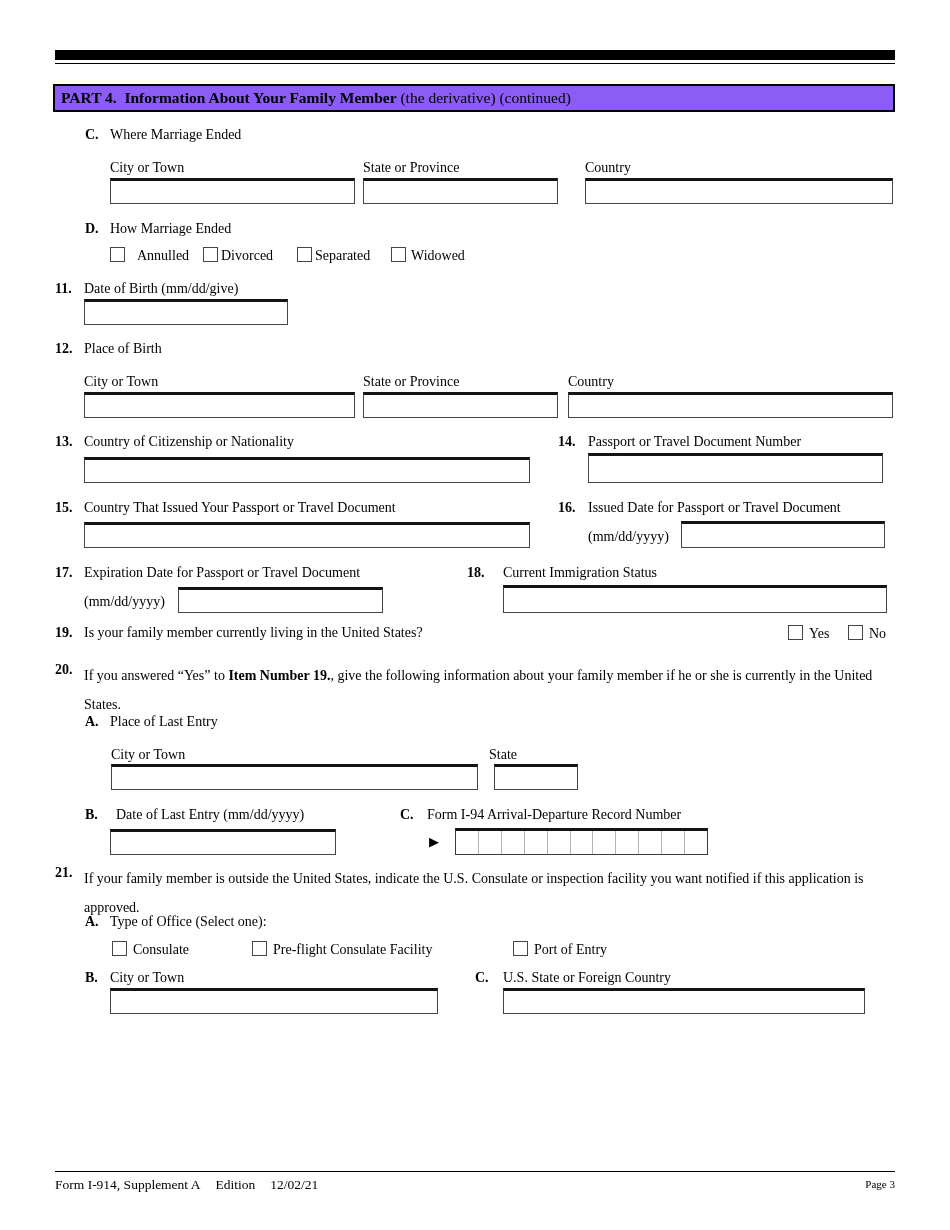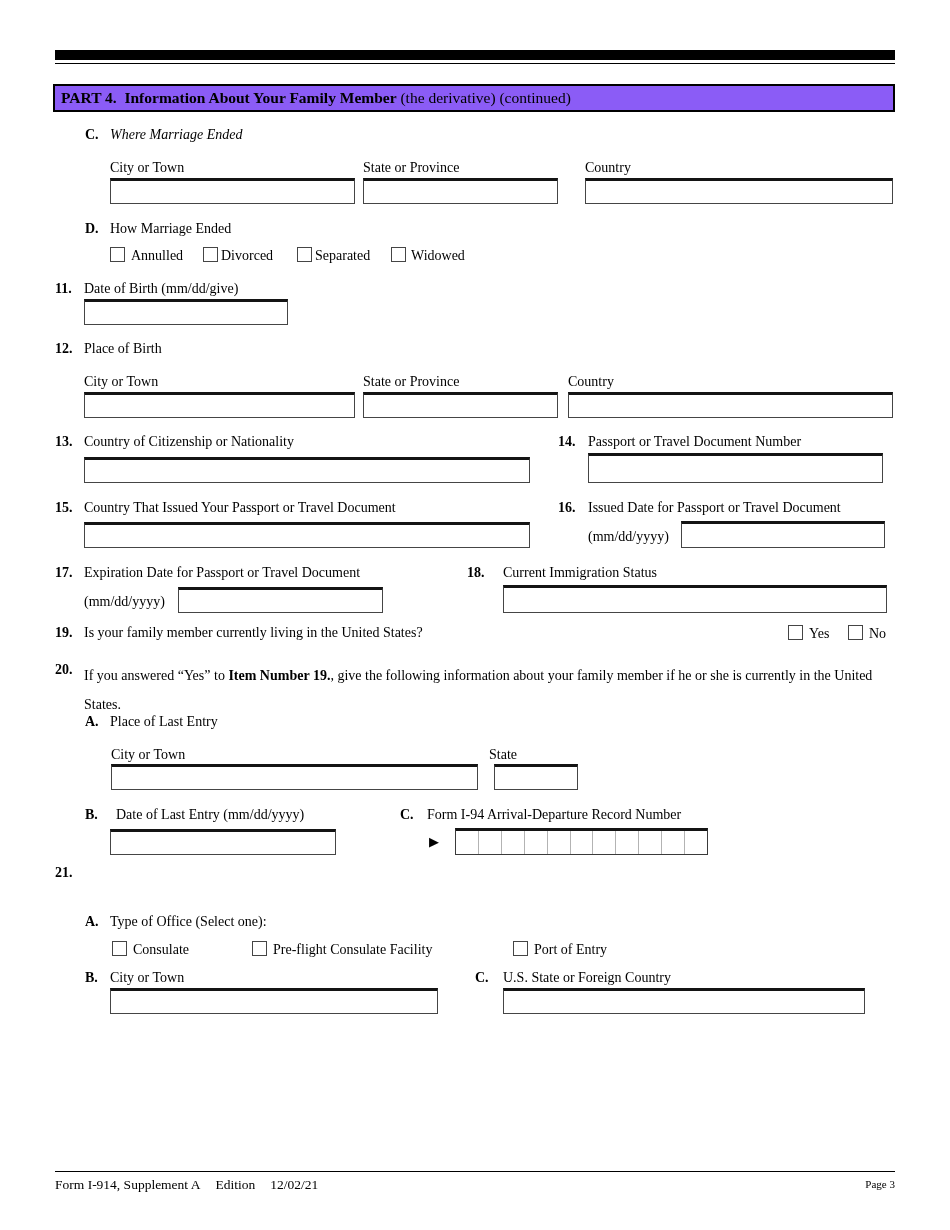--- a/index.html
+++ b/index.html
@@ -40,32 +40,32 @@
 <body>
 
 <div class="page">
 
   <div class="rule" style="left:55px;top:50px;width:840px;height:10px;"></div>
   <div class="rule" style="left:55px;top:63px;width:840px;height:1px;"></div>
 
   <div class="part-header"><span class="bold">PART 4.  Information About Your Family Member</span><span> (the derivative) (continued)</span></div>
 
   <div class="t num" style="left:85px;top:126px;">C.</div>
-  <div class="t" style="left:110px;top:126px;font-style:italic;">Where Marriage Ended</div>
+  <div class="t" style="left:110px;top:126px;">Where Marriage Ended</div>
   <div class="t" style="left:110px;top:159px;">City or Town</div>
   <div class="t" style="left:363px;top:159px;">State or Province</div>
   <div class="t" style="left:585px;top:159px;">Country</div>
   <input type="text" class="inp" style="left: 110px; top: 178px; width: 245px; height: 26px;">
   <input type="text" class="inp" style="left: 363px; top: 178px; width: 195px; height: 26px;">
   <input type="text" class="inp" style="left: 585px; top: 178px; width: 308px; height: 26px;">
 
   <div class="t num" style="left:85px;top:220px;">D.</div>
   <div class="t" style="left:110px;top:220px;">How Marriage Ended</div>
   <span class="cb" style="left:110px;top:247px;"></span>
-  <div class="t" style="left:131px;top:247px;">Annulled</div>
+  <div class="t" style="left:137px;top:247px;">Annulled</div>
   <span class="cb" style="left:203px;top:247px;"></span>
   <div class="t" style="left:221px;top:247px;">Divorced</div>
   <span class="cb" style="left:297px;top:247px;"></span>
   <div class="t" style="left:315px;top:247px;">Separated</div>
   <span class="cb" style="left:391px;top:247px;"></span>
   <div class="t" style="left:411px;top:247px;">Widowed</div>
 
   <div class="t num" style="left:55px;top:280px;">11.</div>
   <div class="t" style="left:84px;top:280px;">Date of Birth (mm/dd/give)</div>
   <input type="text" class="inp" style="left: 84px; top: 299px; width: 204px; height: 26px;">
@@ -133,20 +133,21 @@
       <span class="cell"></span>
       <span class="cell"></span>
       <span class="cell"></span>
       <span class="cell"></span>
       <span class="cell"></span>
       <span class="cell"></span>
       <span class="cell"></span>
   </div>
 
   <div class="t num" style="left:55px;top:864px;">21.</div>
+  <div class="t wrap" style="left:84px;top:864px;width:810px;">If your family member is outside the United States, indicate the U.S. Consulate or inspection facility you want notified if this application is approved.</div>
 
   <div class="t num" style="left:85px;top:913px;">A.</div>
   <div class="t" style="left:110px;top:913px;">Type of Office (Select one):</div>
   <span class="cb" style="left:112px;top:941px;"></span>
   <div class="t" style="left:133px;top:941px;">Consulate</div>
   <span class="cb" style="left:252px;top:941px;"></span>
   <div class="t" style="left:273px;top:941px;">Pre-flight Consulate Facility</div>
   <span class="cb" style="left:513px;top:941px;"></span>
   <div class="t" style="left:534px;top:941px;">Port of Entry</div>
 

